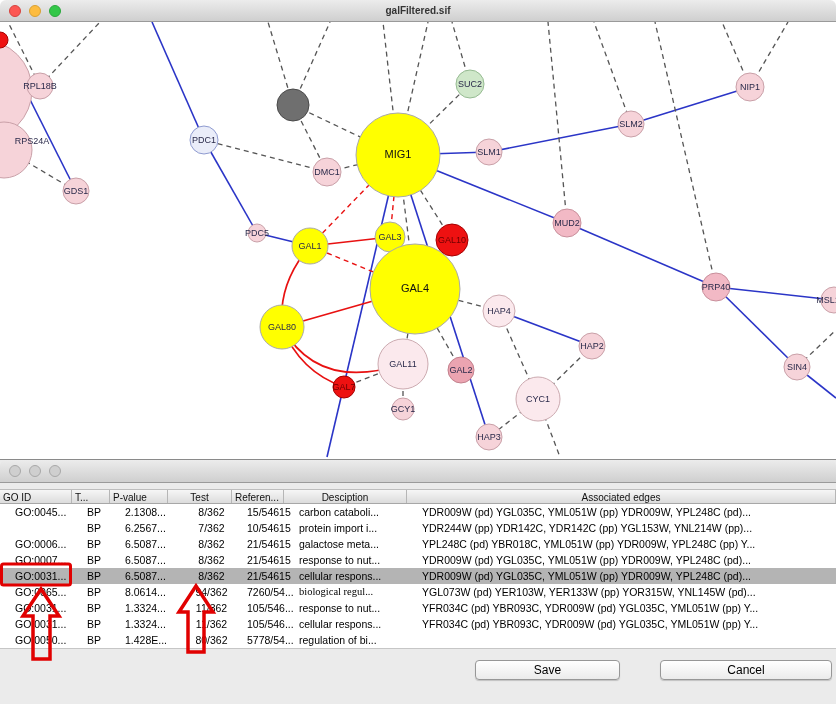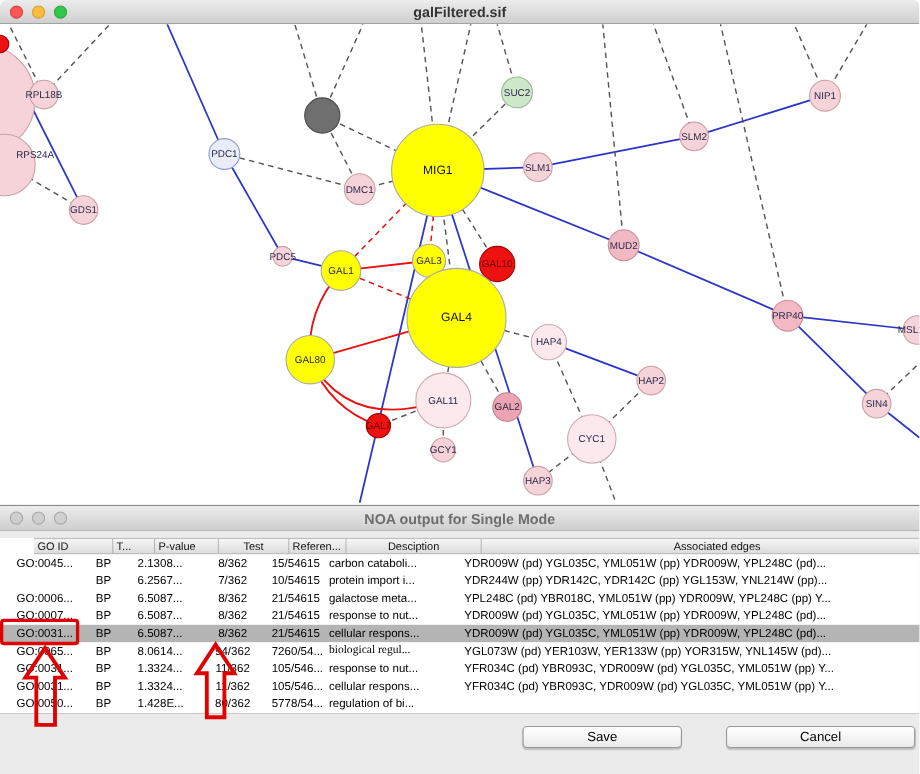--- a/index.html
+++ b/index.html
@@ -7,41 +7,41 @@
     width:836px;height:704px;position:relative;overflow:hidden;
     background:#ffffff;font-family:"Liberation Sans",sans-serif;
   }
   
   .window{position:absolute;left:0;width:836px;box-sizing:border-box;}
   .titlebar{
     position:relative;display:flex;align-items:center;justify-content:center;
     background:linear-gradient(#ececec,#cfcfcf);
     border-bottom:1px solid #9a9a9a;border-radius:6px 6px 0 0;box-sizing:border-box;
   }
-  .titlebar .title{font-size:13px;font-weight:bold;color:#343434;}
+  .titlebar .title{font-size:10px;font-weight:bold;color:#343434;}
   .titlebar.inactive .title{color:#6e6e6e;}
   .lights{position:absolute;left:9px;top:50%;transform:translateY(-50%);display:flex;gap:8px;}
   .light{width:12px;height:12px;border-radius:50%;box-sizing:border-box;display:inline-block;}
   .light.red{background:#fc5753;border:1px solid #d6433f;}
   .light.yellow{background:#fdbc40;border:1px solid #d9a133;}
   .light.green{background:#33c748;border:1px solid #2aa83c;}
   .light.gray{background:#cfcfcf;border:1px solid #a8a8a8;}
 
   #graph-window{top:0;height:459px;background:#fff;}
   #graph-window .titlebar{height:22px;}
   #graph-svg{position:absolute;left:0;top:22px;background:#fff;}
   #graph-svg text{font-family:"Liberation Sans",sans-serif;}
 
   #noa-window{top:459px;height:245px;background:#ebebeb;border-top:1px solid #8a8a8a;}
   #noa-window .titlebar{height:23px;}
 
   
   .noa-table{position:absolute;left:0;top:29px;width:836px;background:#fff;border-bottom:1px solid #c6c6c6;}
   .thead{display:flex;height:15px;background:linear-gradient(#f6f6f6,#dcdcdc);
-         border-top:1px solid #bdbdbd;border-bottom:1px solid #a7a7a7;box-sizing:border-box;margin-left:31px;}
+         border-top:1px solid #bdbdbd;border-bottom:1px solid #a7a7a7;box-sizing:border-box;}
   .th{font-size:10px;color:#111;border-right:1px solid #b6b6b6;box-sizing:border-box;
       padding:2px 3px 0 3px;overflow:hidden;white-space:nowrap;flex:none;}
   .tr{display:flex;height:16px;background:#fff;padding-left:11px;}
   .tr.selected{background:#b4b4b4;}
   .td{font-size:10.5px;color:#000;padding:2px 3px 0 4px;box-sizing:border-box;
       overflow:hidden;white-space:nowrap;flex:none;}
 
   
   .mac-btn{
     position:absolute;top:200px;height:20px;border:1px solid #979797;border-radius:4px;
@@ -184,21 +184,20 @@
     </svg>
 </div>
 
 <div class="window" id="noa-window">
   <div class="titlebar inactive">
     <div class="lights">
       <span class="light gray"></span>
       <span class="light gray"></span>
       <span class="light gray"></span>
     </div>
-    <div class="title">NOA output for Single Mode</div>
   </div>
 
   <div class="noa-table">
     <div class="thead" id="noa-thead">
         <div class="th" style="width: 72px; text-align: left;">GO ID</div>
         <div class="th" style="width: 38px; text-align: left;">T...</div>
         <div class="th" style="width: 58px; text-align: left;">P-value</div>
         <div class="th" style="width: 64px; text-align: center;">Test</div>
         <div class="th" style="width: 52px; text-align: left;">Referen...</div>
         <div class="th" style="width: 123px; text-align: center;">Desciption</div>

